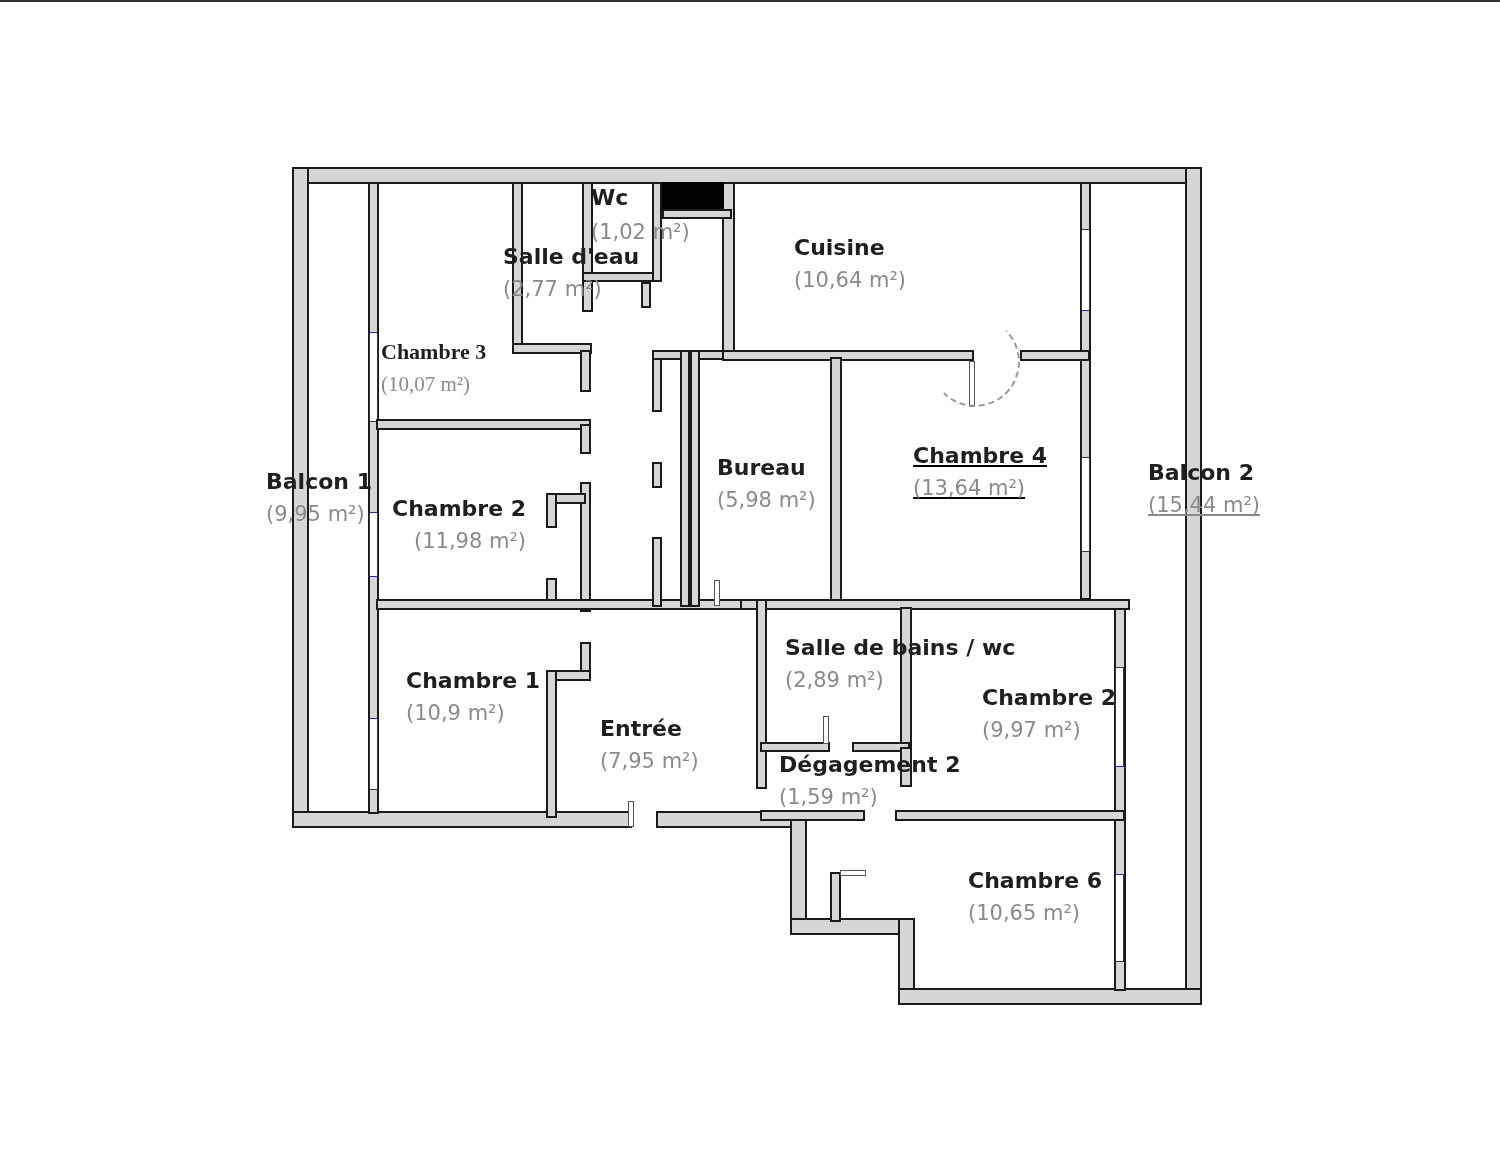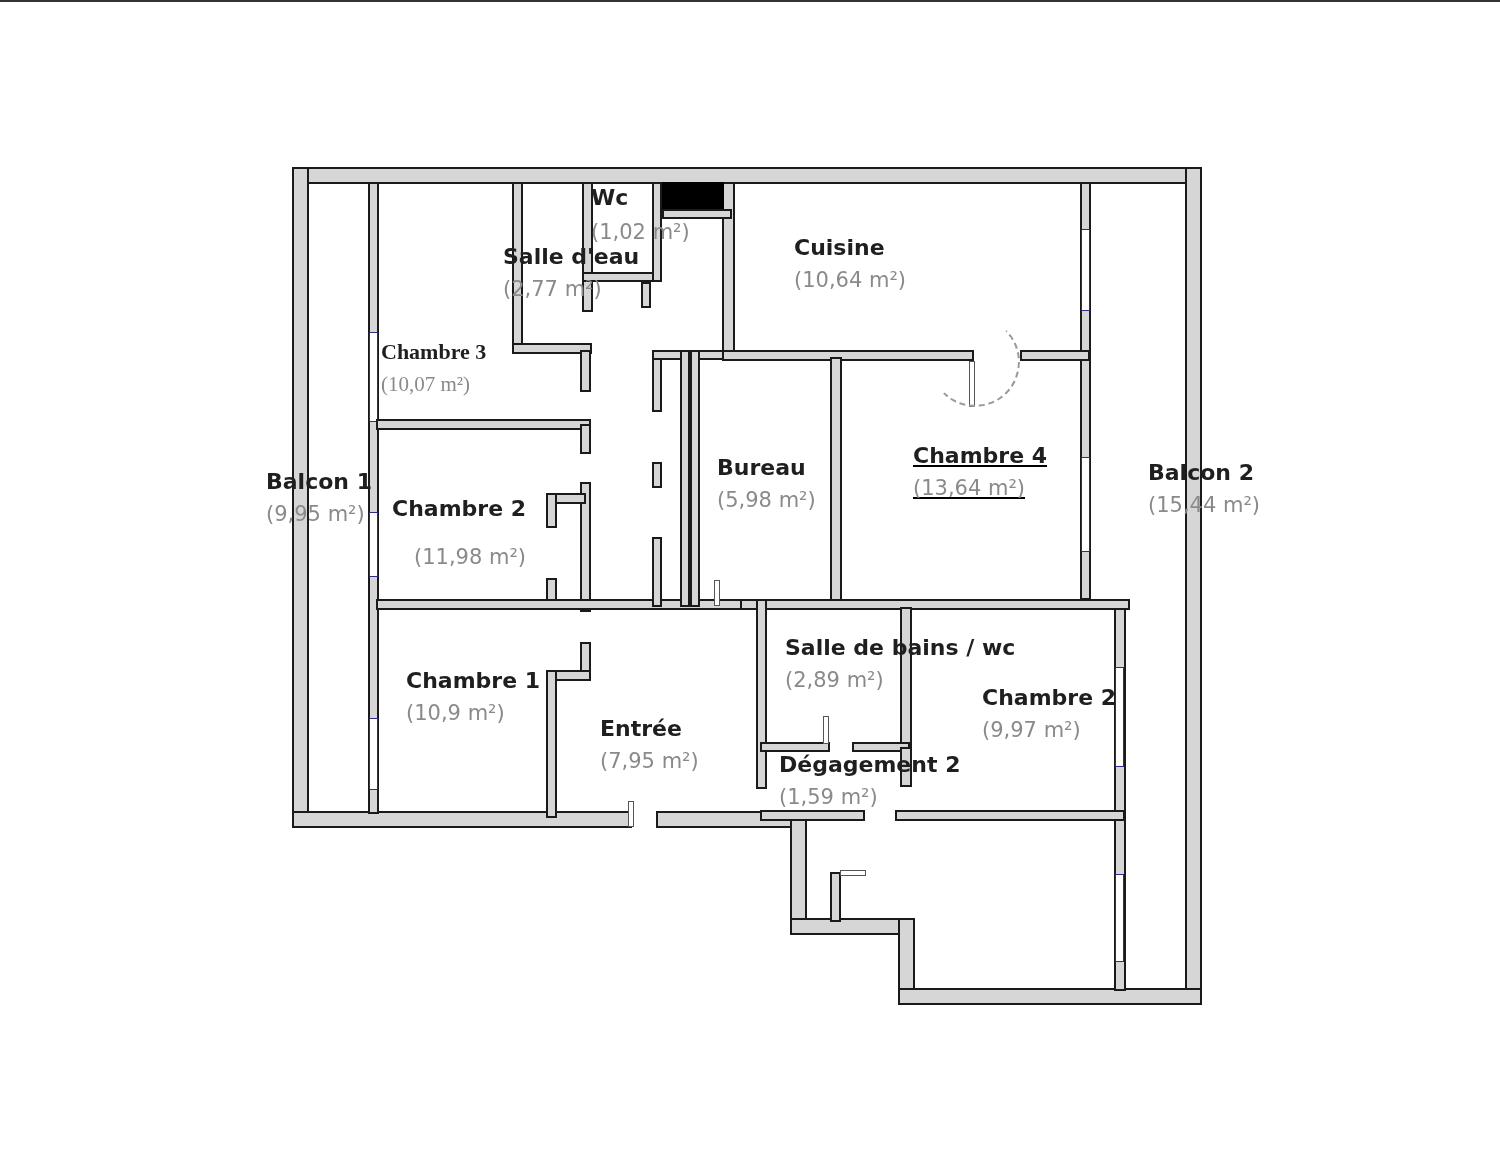--- a/index.html
+++ b/index.html
@@ -131,25 +131,25 @@
   <div class="room-label" style="left:913px;top:441px;text-decoration:underline;">
     <span class="room-name">Chambre 4</span>
     <span class="room-area" style="margin-top:8px;">(13,64 m²)</span>
   </div>
   <div class="room-label" style="left:266px;top:467px;">
     <span class="room-name">Balcon 1</span>
     <span class="room-area" style="margin-top:8px;">(9,95 m²)</span>
   </div>
   <div class="room-label" style="left:392px;top:494px;text-align:right;">
     <span class="room-name">Chambre 2</span>
-    <span class="room-area" style="margin-top:24px;">(11,98 m²)</span>
+    <span class="room-area" style="margin-top:8px;">(11,98 m²)</span>
   </div>
   <div class="room-label" style="left:1136px;top:458px;margin-left:12px;">
     <span class="room-name">Balcon 2</span>
-    <span class="room-area" style="margin-top:8px;">(15,44 m²)</span>
+    <span class="room-area" style="margin-top:8px;text-decoration:underline;">(15,44 m²)</span>
   </div>
   <div class="room-label" style="left:785px;top:633px;">
     <span class="room-name">Salle de bains / wc</span>
     <span class="room-area" style="margin-top:8px;">(2,89 m²)</span>
   </div>
   <div class="room-label" style="left:406px;top:666px;">
     <span class="room-name">Chambre 1</span>
     <span class="room-area" style="margin-top:8px;">(10,9 m²)</span>
   </div>
   <div class="room-label" style="left:982px;top:683px;">
@@ -157,14 +157,18 @@
     <span class="room-area" style="margin-top:8px;">(9,97 m²)</span>
   </div>
   <div class="room-label" style="left:600px;top:714px;">
     <span class="room-name">Entrée</span>
     <span class="room-area" style="margin-top:8px;text-align:center;">(7,95 m²)</span>
   </div>
   <div class="room-label" style="left:779px;top:750px;">
     <span class="room-name">Dégagement 2</span>
     <span class="room-area" style="margin-top:8px;">(1,59 m²)</span>
   </div>
+  <div class="room-label" style="left:968px;top:866px;">
+    <span class="room-name">Chambre 6</span>
+    <span class="room-area" style="margin-top:8px;">(10,65 m²)</span>
+  </div>
 
 </div>
 
 </body></html>

